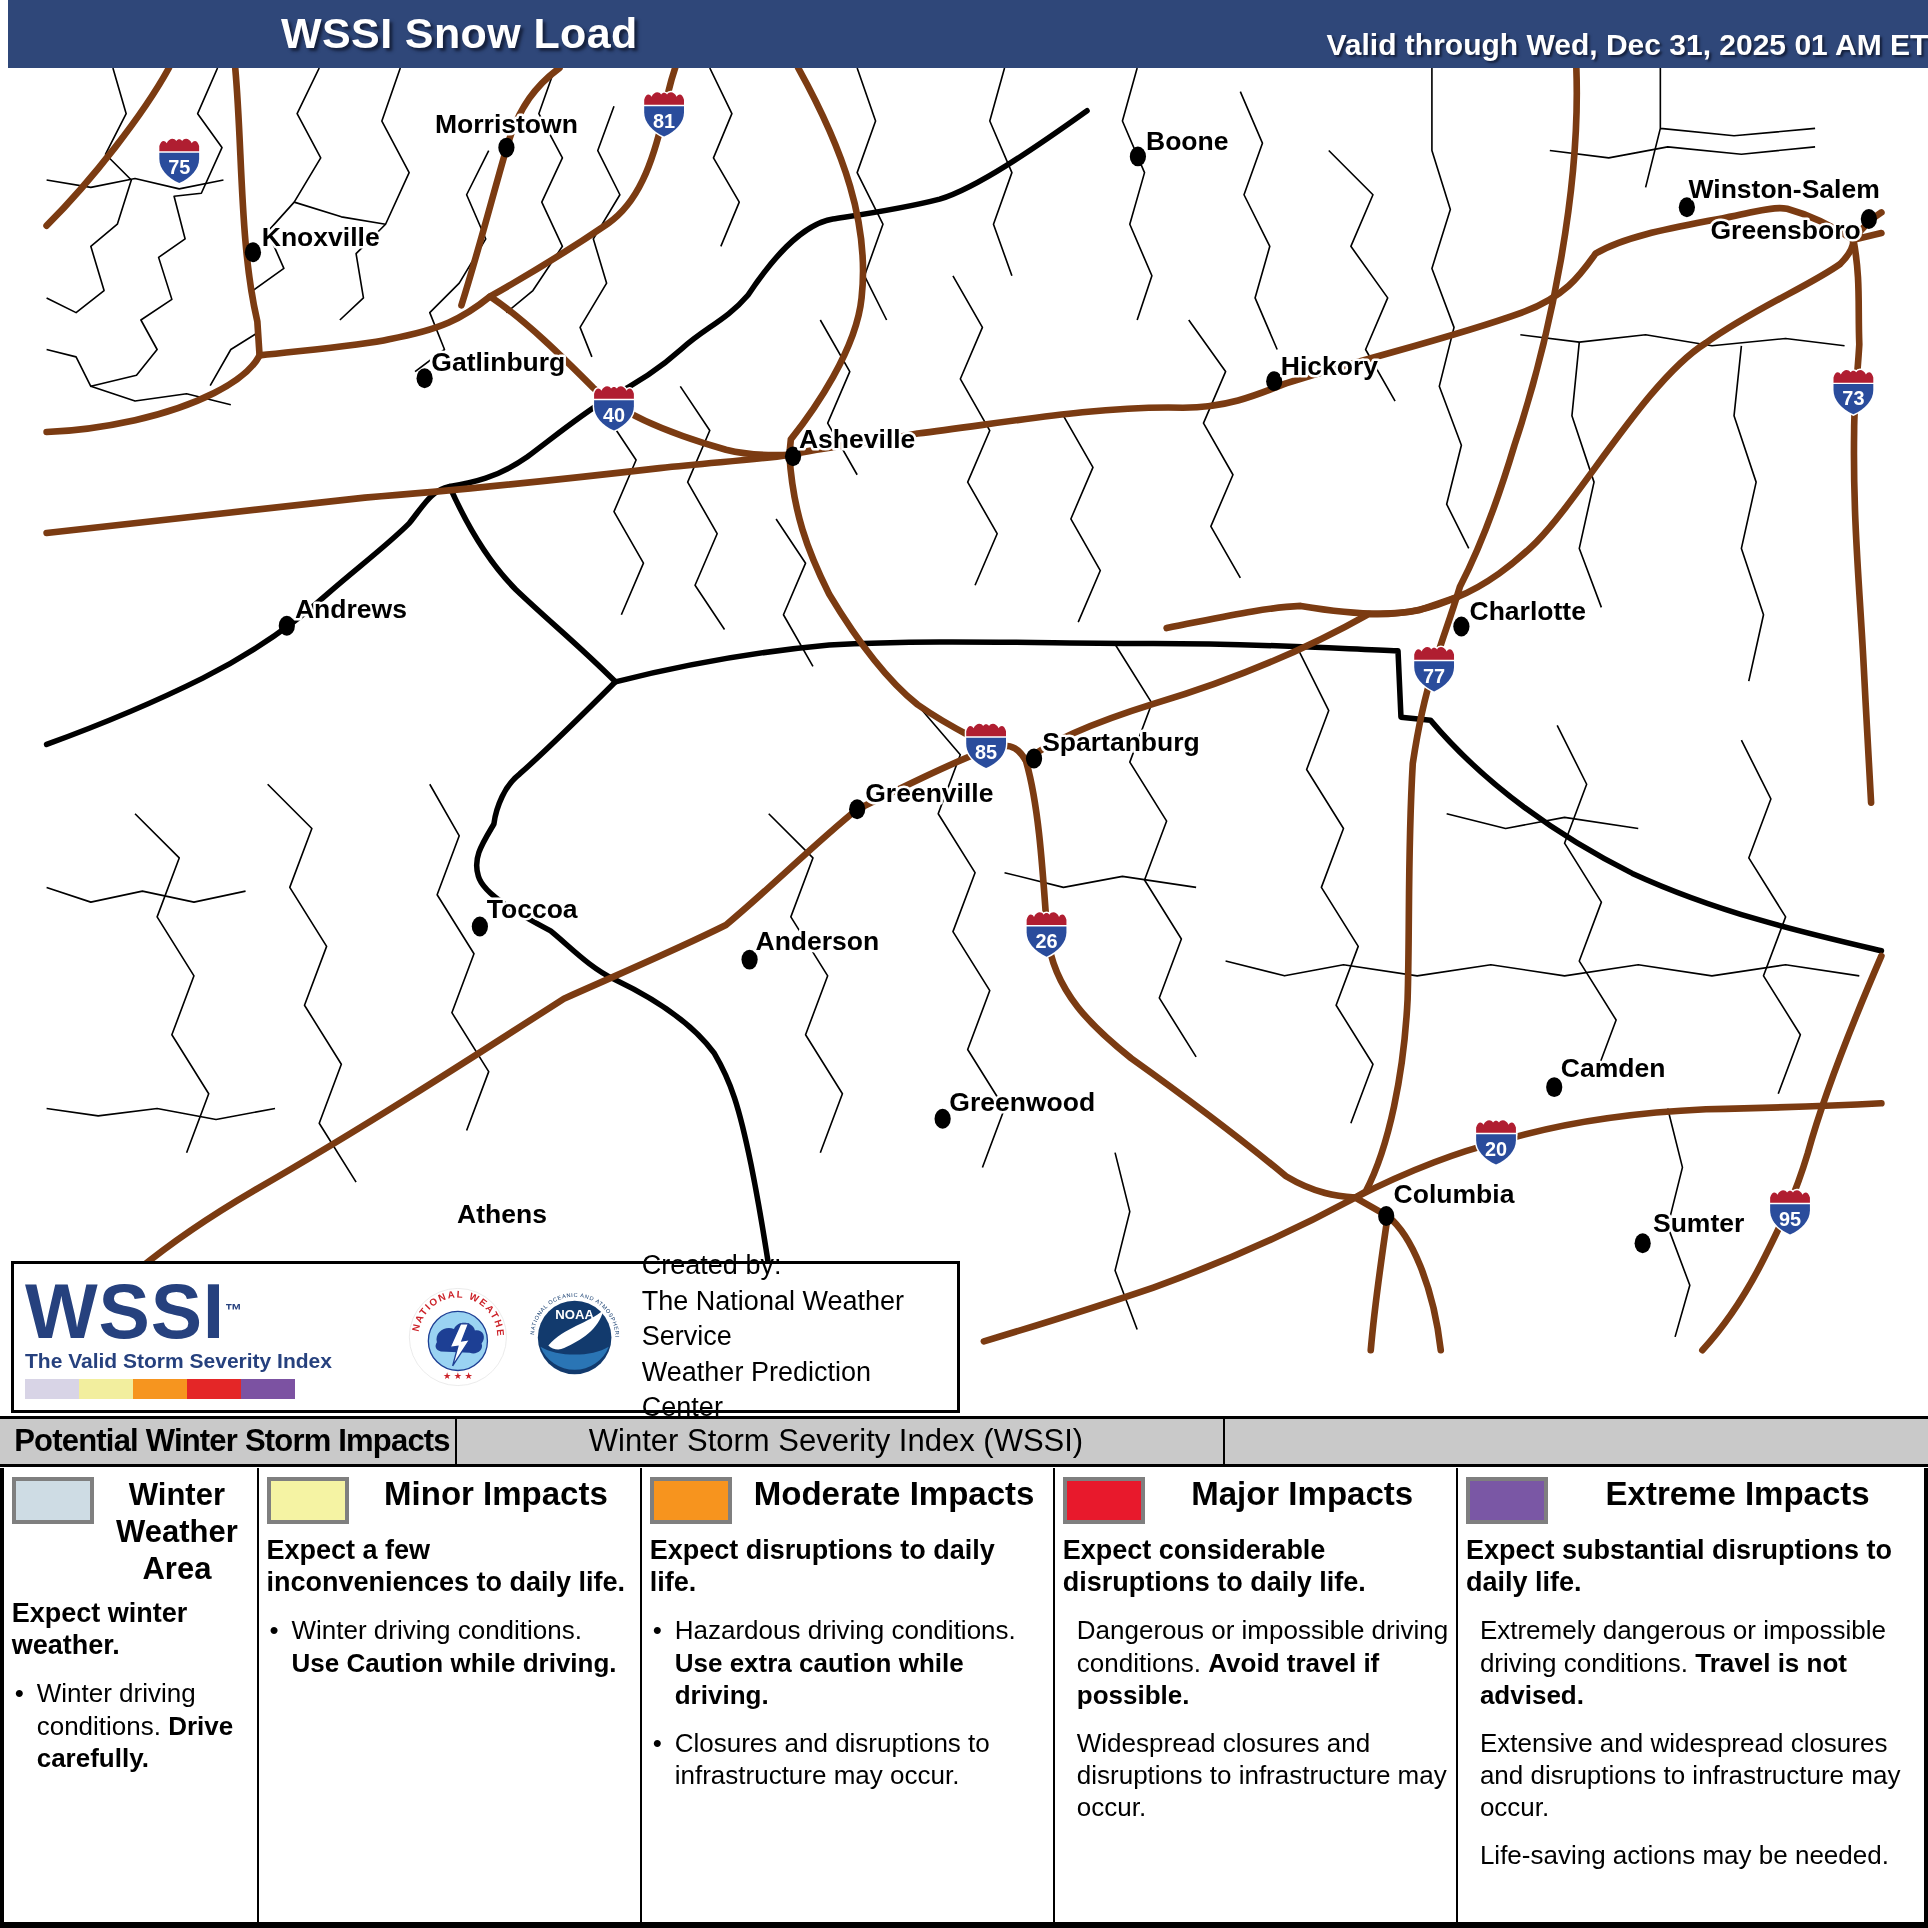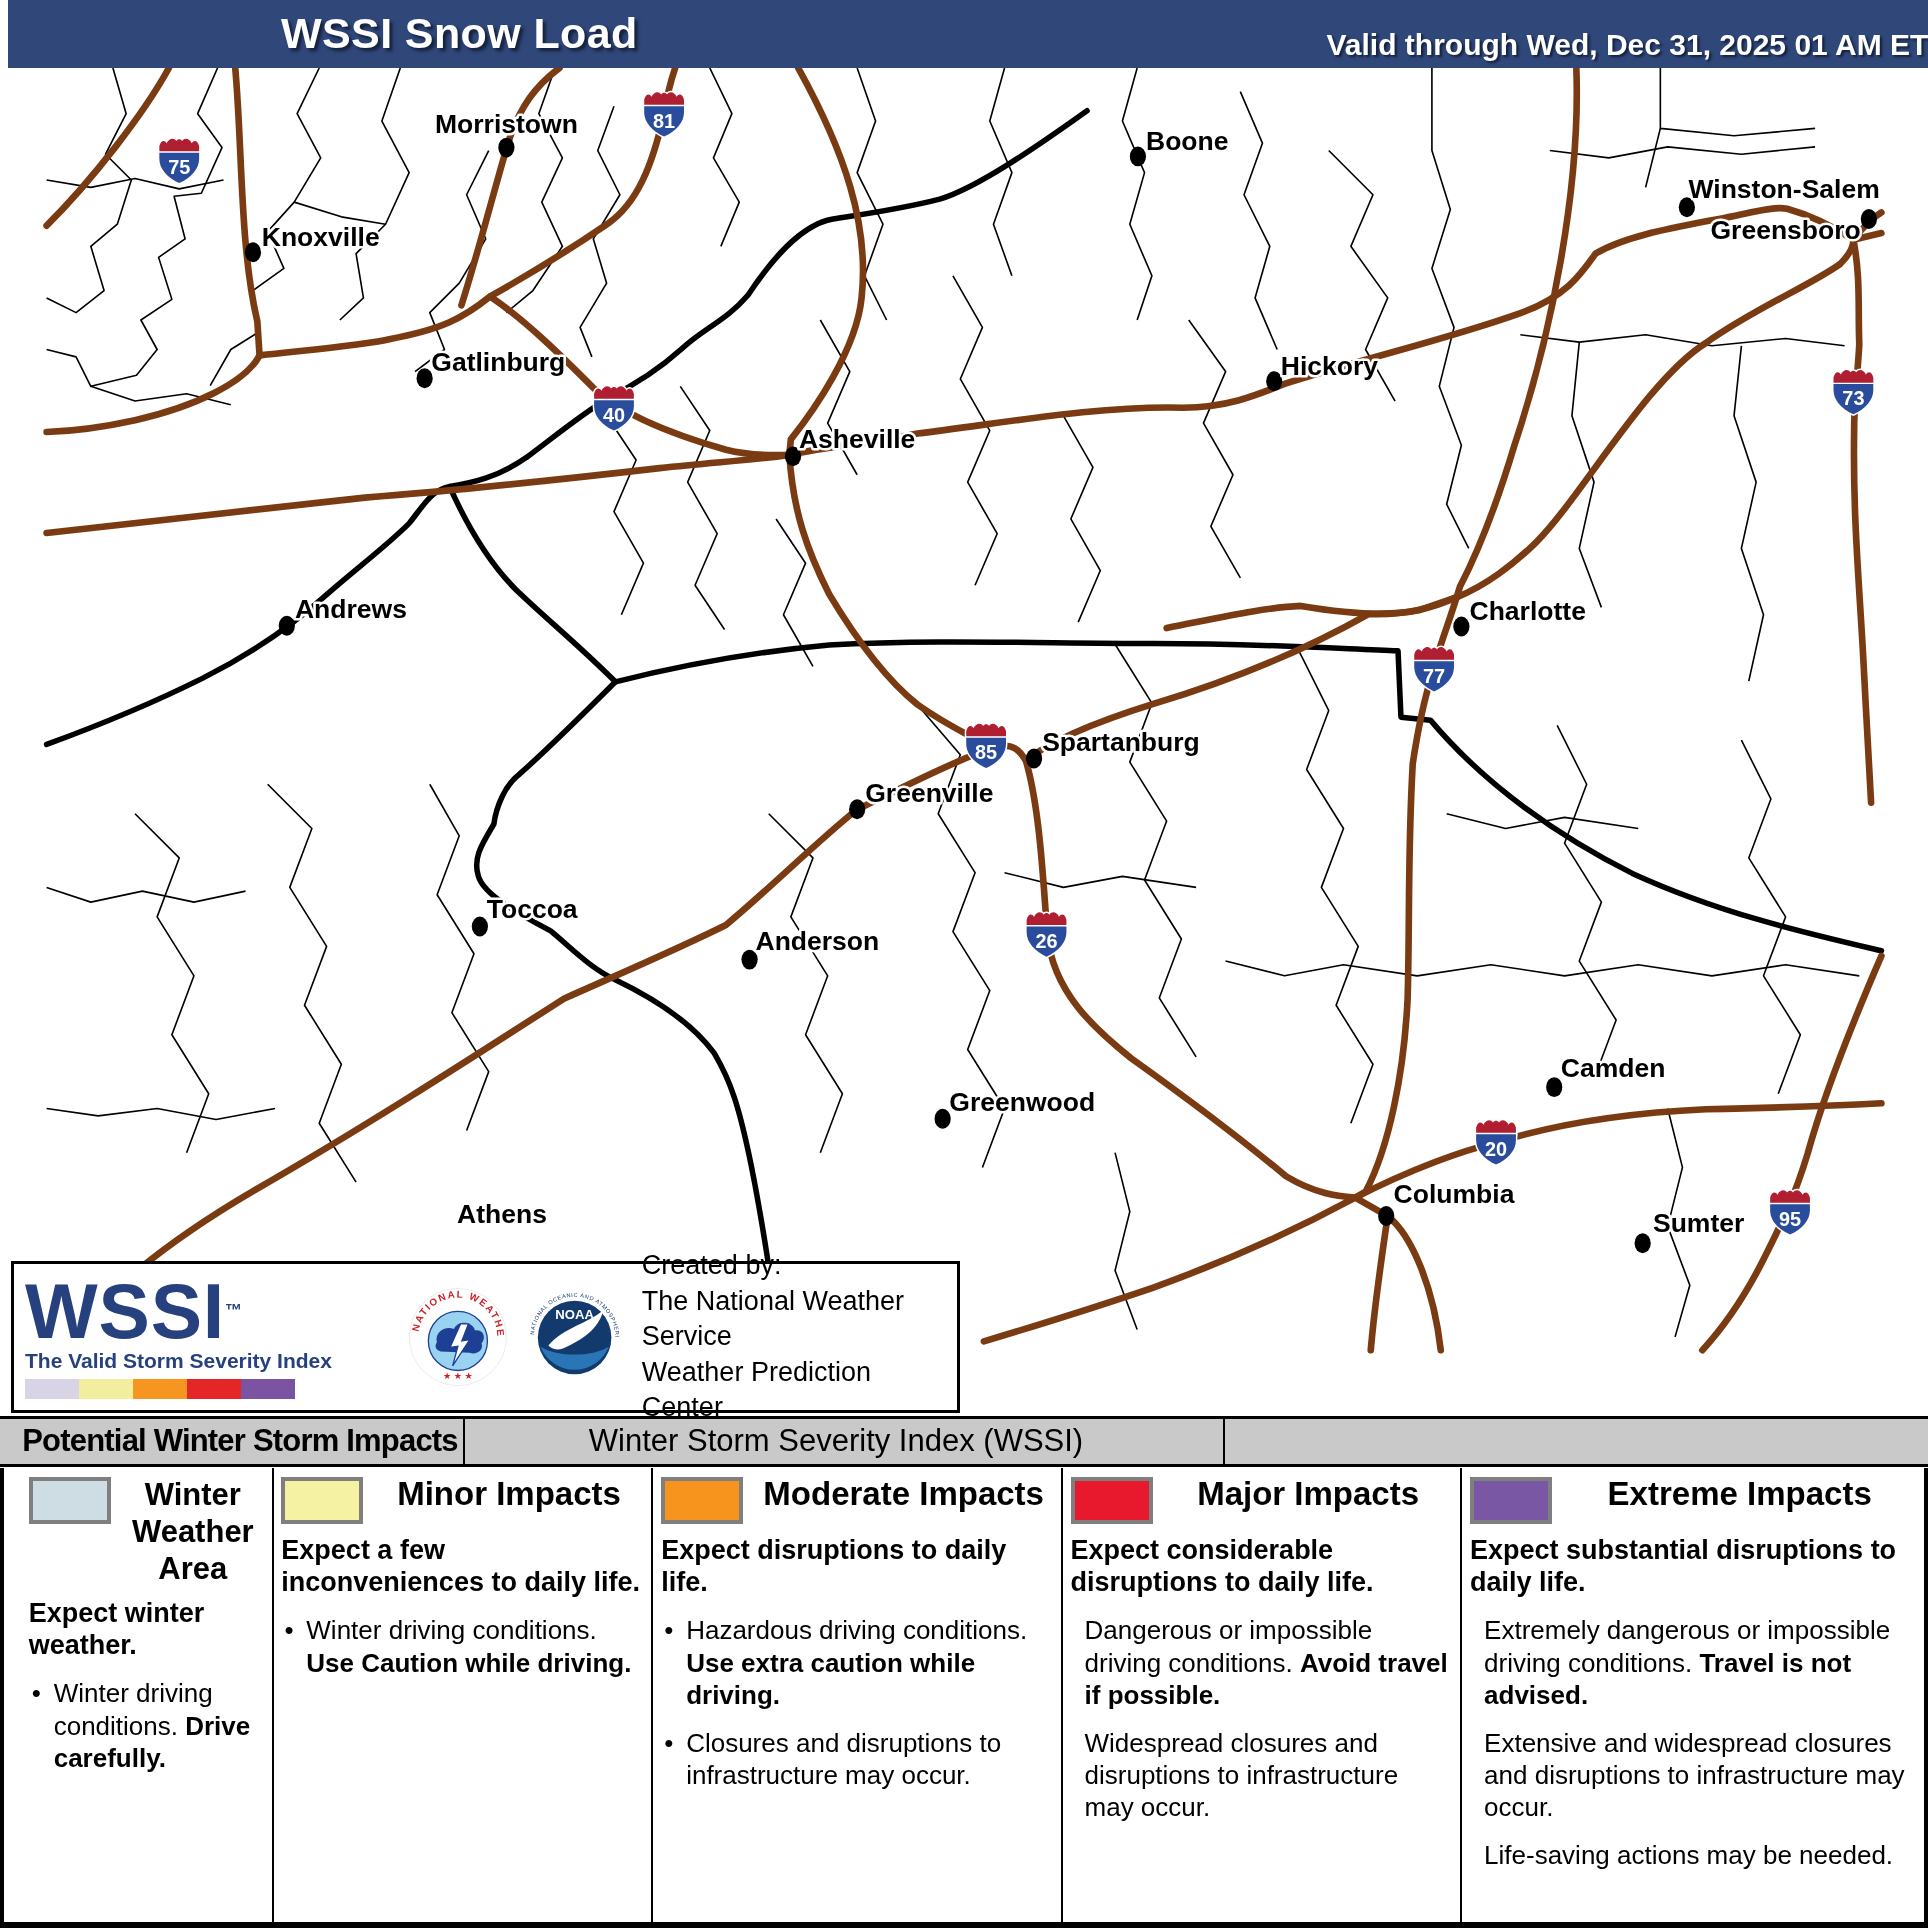--- a/index.html
+++ b/index.html
@@ -28,21 +28,21 @@
   .wssi-word{font-size:77px;line-height:.95;font-weight:bold;color:#26417E;letter-spacing:0.8px;}
   .wssi-tm{font-size:17px;vertical-align:22px;font-weight:bold;color:#26417E;}
   .wssi-sub{font-size:21px;font-weight:bold;color:#26417E;margin-top:1.5px;}
   .ramp{display:flex;margin-top:6.2px;}
   .ramp span{width:54px;height:20px;display:block;}
   .createdby{font-size:27px;color:#000;line-height:1.32;}
   
   .gbar{position:absolute;left:0;top:1416px;width:1928px;height:45px;background:#C9C9C9;
     border-top:3.9px solid #000;border-bottom:3.9px solid #000;box-sizing:content-box;z-index:20;}
   .gcell{position:absolute;top:0;height:45px;line-height:43px;font-size:31px;color:#000;white-space:nowrap;}
-  .gcell.l{left:16px;width:449px;font-weight:bold;padding-left:6.2px;box-sizing:border-box;
+  .gcell.l{left:8px;width:449px;font-weight:bold;padding-left:6.2px;box-sizing:border-box;
     border-right:2.3px solid #000;letter-spacing:-0.8px;}
   .gcell.c{left:449px;width:776px;text-align:center;border-right:2.3px solid #000;box-sizing:border-box;}
   .gcell.r{left:1225px;width:703px;text-align:right;font-weight:bold;font-size:33px;
     padding-right:9.3px;box-sizing:border-box;}
   
   .legend{position:absolute;left:0;top:1468px;width:1928px;height:460px;background:#fff;
     border-left:4.6px solid #000;border-right:4.6px solid #000;border-bottom:6.2px solid #000;
     box-sizing:border-box;display:flex;z-index:20;}
   .lcol{box-sizing:border-box;padding:7.7px 7.7px 0 7.7px;border-right:2.3px solid #000;}
   .lcol:last-child{border-right:none;}
@@ -289,21 +289,21 @@
       </div>
     </div>
   </div>
 
   <div class="gbar">
     <div class="gcell l">Potential Winter Storm Impacts</div>
     <div class="gcell c">Winter Storm Severity Index (WSSI)</div>
   </div>
 
   <div class="legend" id="legend-cols">
-      <div class="lcol" style="width: 256px; margin-left: 17px;">
+      <div class="lcol" style="width: 256px;">
         <div class="lg-head">
           <span class="swatch" style="background: rgb(206, 220, 228);"></span>
           <span class="lg-title small">
             <div>Winter</div>
             <div>Weather</div>
             <div>Area</div>
           </span>
         </div>
         <div class="lg-intro">Expect winter weather.</div>
         <div class="lg-item bul"><span class="mark">•</span><span>Winter driving conditions. </span><b>Drive carefully.</b></div>

